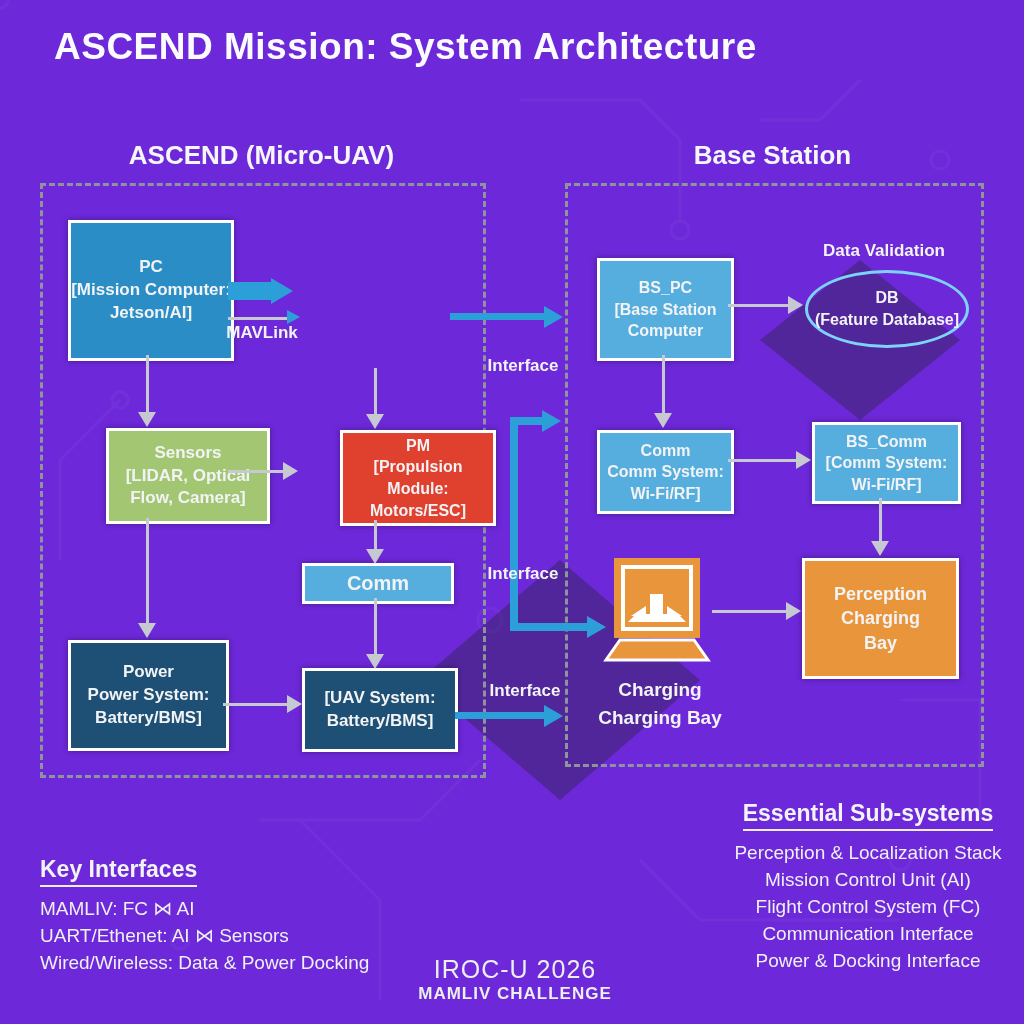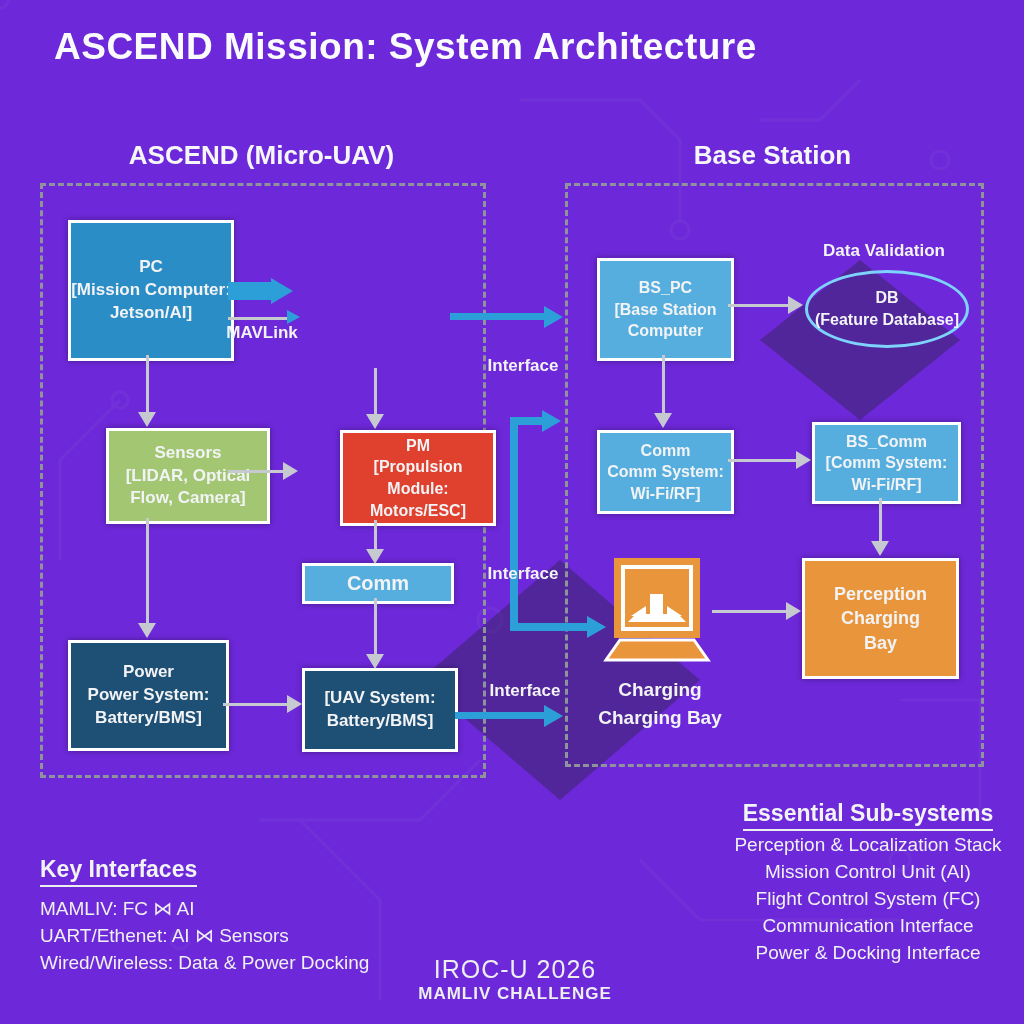--- a/index.html
+++ b/index.html
@@ -191,21 +191,21 @@
 
   <div class="abs" style="left:40px;top:856px;width:420px;">
     <div class="list-head">Key Interfaces</div>
     <div class="list-line" style="margin-top:8px;">MAMLIV: FC ⋈ AI</div>
     <div class="list-line">UART/Ethenet: AI ⋈ Sensors</div>
     <div class="list-line">Wired/Wireless: Data &amp; Power Docking</div>
   </div>
 
   <div class="abs" style="left:723px;top:800px;width:290px;text-align:center;">
     <div class="list-head">Essential Sub-systems</div>
-    <div class="list-line" style="">Perception &amp; Localization Stack</div>
+    <div class="list-line" style="margin-top:8px;">Perception &amp; Localization Stack</div>
     <div class="list-line">Mission Control Unit (AI)</div>
     <div class="list-line">Flight Control System (FC)</div>
     <div class="list-line">Communication Interface</div>
     <div class="list-line">Power &amp; Docking Interface</div>
   </div>
 
   <div class="abs footer-block" style="left:375px;top:955px;width:280px;">
     <div style="font-size:25px;letter-spacing:1px;">IROC-U 2026</div>
     <div style="font-size:17px;font-weight:bold;letter-spacing:1px;">MAMLIV CHALLENGE</div>
   </div>

